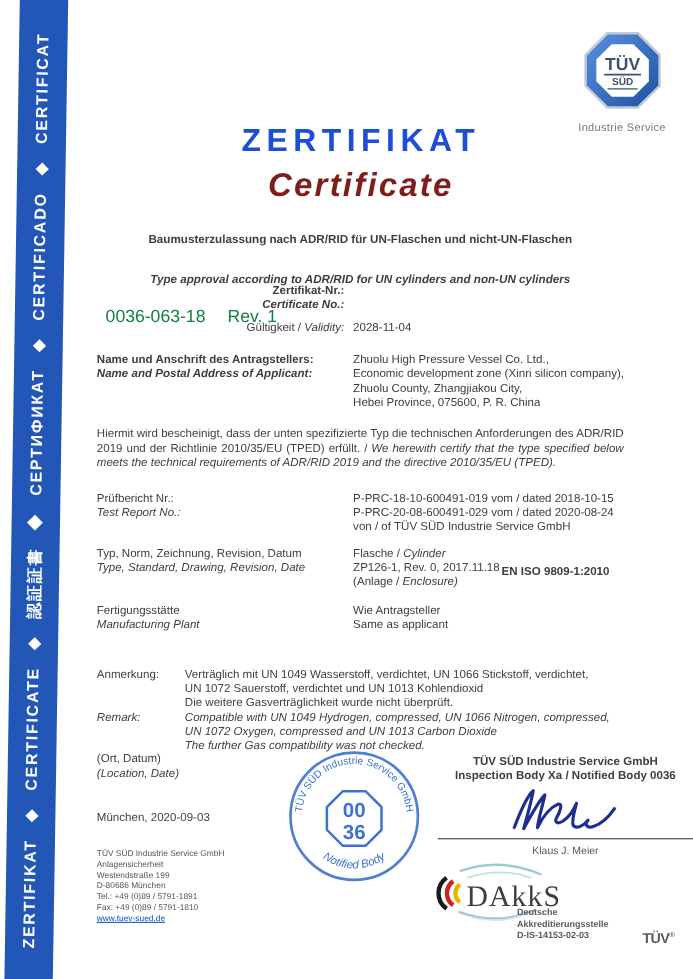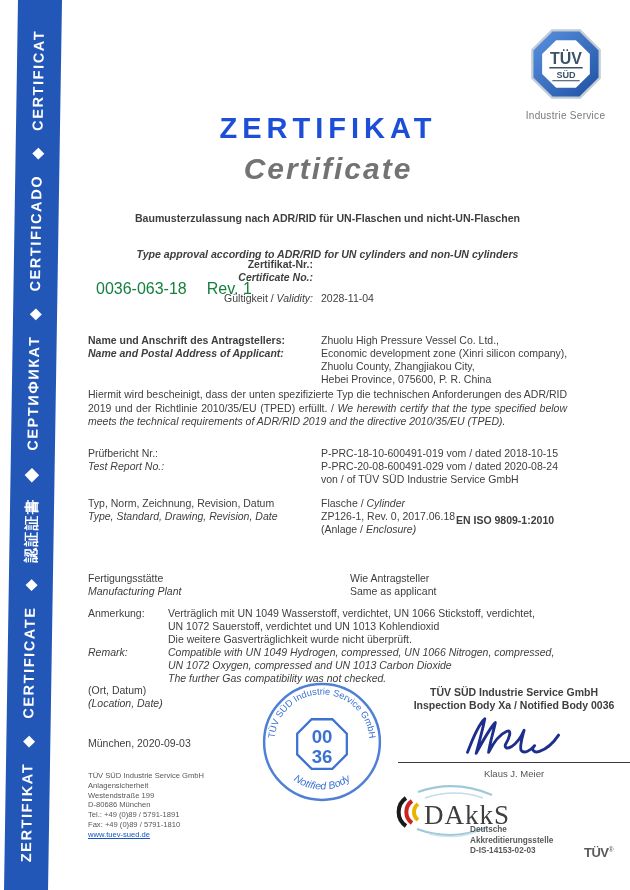--- a/index.html
+++ b/index.html
@@ -9,21 +9,21 @@
   .band{position:absolute;left:11px;top:-10px;width:44px;height:912px;background:#2257b8;transform:rotate(0.9deg);}
   .band-text{position:absolute;left:50%;top:50%;transform:translate(-50%,-50%) rotate(-90deg);
              white-space:nowrap;color:#fff;font-weight:bold;font-size:14.5px;letter-spacing:1.6px;word-spacing:10px;}
   
   .logo-block{position:absolute;left:503px;top:26px;width:125px;text-align:center;}
   .logo-caption{margin-top:4px;font-size:10px;color:#7a7a7a;letter-spacing:.3px;}
   
   .title-de{position:absolute;left:88px;top:112px;width:480px;text-align:center;
             font-size:29px;font-weight:bold;letter-spacing:5px;color:#1d4ed8;}
   .title-en{position:absolute;left:88px;top:152px;width:480px;text-align:center;
-            font-size:30px;font-weight:bold;font-style:italic;letter-spacing:2px;color:#737373;}
+            font-size:30px;font-weight:bold;font-style:italic;letter-spacing:2px;color:#7f1d1d;}
   .subtitle{position:absolute;left:80px;top:211px;width:495px;text-align:center;
             font-size:10.6px;font-weight:bold;line-height:14px;}
   .subtitle .en{font-style:italic;margin-top:22px;}
   
   .row{position:absolute;left:88px;width:480px;display:flex;font-size:10.5px;line-height:13px;}
   .lab{width:225px;flex:none;}
   .val{margin-left:8px;flex:1;}
   .r{text-align:right;}
   .b{font-weight:bold;}
   .i{font-style:italic;}
@@ -91,21 +91,21 @@
     <div class="val certno-val nw">
       <span>0036-063-18</span><span class="certno-rev">Rev. 1</span>
     </div>
   </div>
 
   <div class="row" style="top:292px;">
     <div class="lab r"><span>Gültigkeit / </span><span class="i">Validity:</span></div>
     <div class="val nw">2028-11-04</div>
   </div>
 
-  <div class="row" style="top:334px;">
+  <div class="row" style="top:321px;">
     <div class="lab b">
       <div>Name und Anschrift des Antragstellers:</div>
       <div class="i">Name and Postal Address of Applicant:</div>
     </div>
     <div class="val">
       <div class="nw">Zhuolu High Pressure Vessel Co. Ltd.,</div>
       <div class="nw">Economic development zone (Xinri silicon company),</div>
       <div class="nw">Zhuolu County, Zhangjiakou City,</div>
       <div class="nw">Hebei Province, 075600, P. R. China</div>
     </div>
@@ -127,27 +127,27 @@
     </div>
   </div>
 
   <div class="row" style="top:497px;position:absolute;">
     <div class="lab">
       <div>Typ, Norm, Zeichnung, Revision, Datum</div>
       <div class="i">Type, Standard, Drawing, Revision, Date</div>
     </div>
     <div class="val" style="position:relative;">
       <div class="nw"><span>Flasche / </span><span class="i">Cylinder</span></div>
-      <div class="nw">ZP126-1, Rev. 0, 2017.06.18</div>
+      <div class="nw">ZP126-1, Rev. 0, 2017.11.18</div>
       <div class="nw"><span>(Anlage / </span><span class="i">Enclosure)</span></div>
       <div class="standard" style="left:135px;">EN ISO 9809-1:2010</div>
     </div>
   </div>
 
-  <div class="row" style="top:572px;gap:29px;">
+  <div class="row" style="top:549px;">
     <div class="lab">
       <div>Fertigungsstätte</div>
       <div class="i">Manufacturing Plant</div>
     </div>
     <div class="val">
       <div>Wie Antragsteller</div>
       <div>Same as applicant</div>
     </div>
   </div>
 

